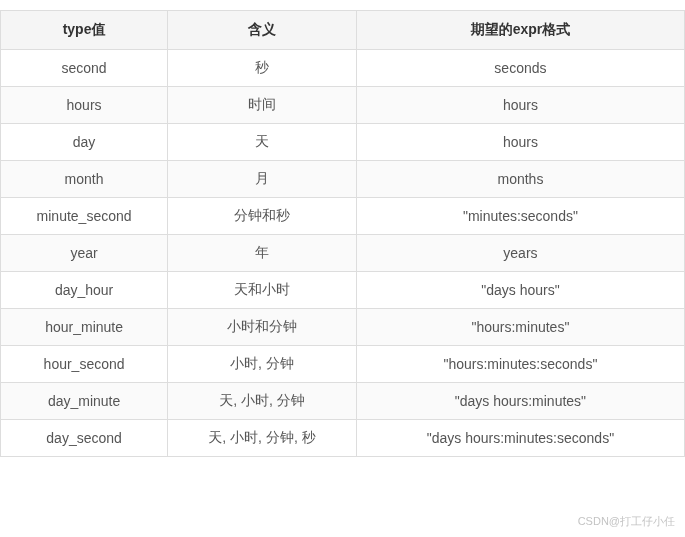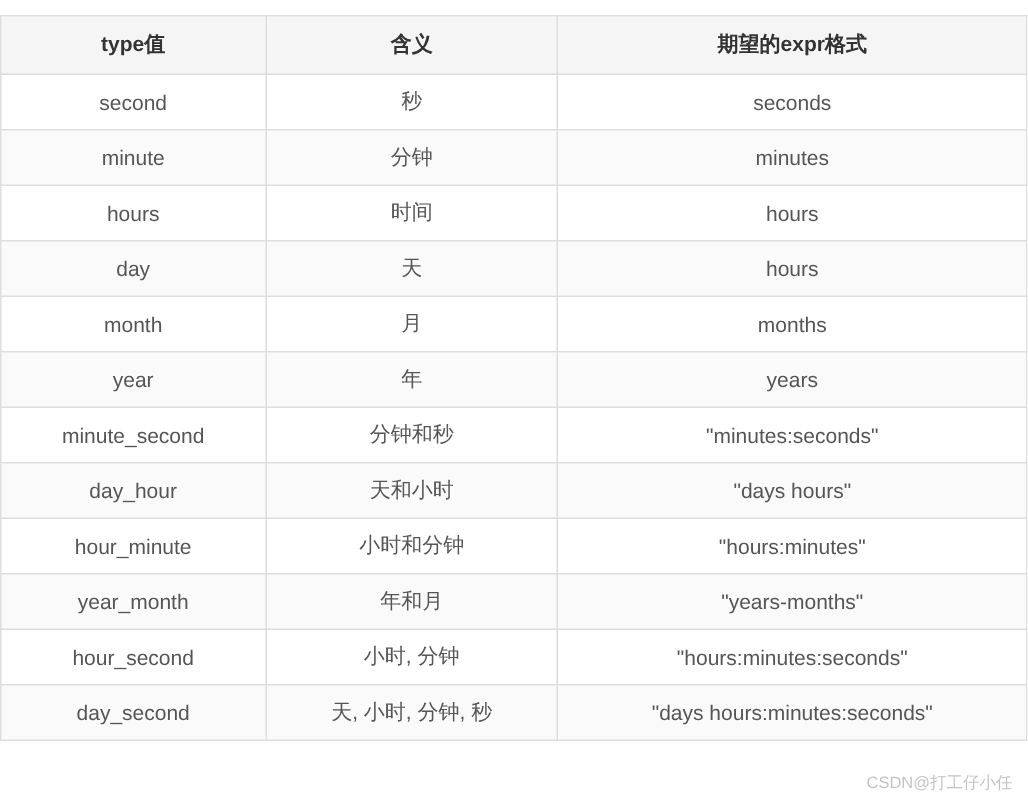--- a/index.html
+++ b/index.html
@@ -34,21 +34,21 @@
 
     th {
       padding: 10px 4px;
       text-align: center;
       font-weight: bold;
       border: 1px solid #ddd;
       color: #333;
     }
 
     td {
-      padding: 9px 12px;
+      padding: 9px 0;
       text-align: center;
       border: 1px solid #ddd;
       color: #555;
     }
 
     tr:nth-child(even) td {
       background: #fafafa;
     }
 
     tr:nth-child(odd) td {
@@ -76,68 +76,63 @@
         <th>期望的expr格式</th>
       </tr>
     </thead>
     <tbody id="table-body">
     <tr>
           <td>second</td>
           <td>秒</td>
           <td>seconds</td>
         </tr>
         <tr>
-          <td>minute</td>
-          <td>分钟</td>
-          <td>minutes</td>
-        </tr>
-        <tr>
           <td>hours</td>
           <td>时间</td>
           <td>hours</td>
         </tr>
         <tr>
           <td>day</td>
           <td>天</td>
           <td>hours</td>
         </tr>
         <tr>
           <td>month</td>
           <td>月</td>
           <td>months</td>
         </tr>
         <tr>
+          <td>minute_second</td>
+          <td>分钟和秒</td>
+          <td>"minutes:seconds"</td>
+        </tr>
+        <tr>
           <td>year</td>
           <td>年</td>
           <td>years</td>
-        </tr>
-        <tr>
-          <td>minute_second</td>
-          <td>分钟和秒</td>
-          <td>"minutes:seconds"</td>
         </tr>
         <tr>
           <td>day_hour</td>
           <td>天和小时</td>
           <td>"days hours"</td>
         </tr>
         <tr>
           <td>hour_minute</td>
           <td>小时和分钟</td>
           <td>"hours:minutes"</td>
         </tr>
         <tr>
-          <td>year_month</td>
-          <td>年和月</td>
-          <td>"years-months"</td>
-        </tr>
-        <tr>
           <td>hour_second</td>
           <td>小时, 分钟</td>
           <td>"hours:minutes:seconds"</td>
+        </tr>
+        <tr>
+          <td>day_minute</td>
+          <td>天, 小时, 分钟</td>
+          <td>"days hours:minutes"</td>
         </tr>
         <tr>
           <td>day_second</td>
           <td>天, 小时, 分钟, 秒</td>
           <td>"days hours:minutes:seconds"</td>
         </tr>
       </tbody>
   </table>
 </div>
 

